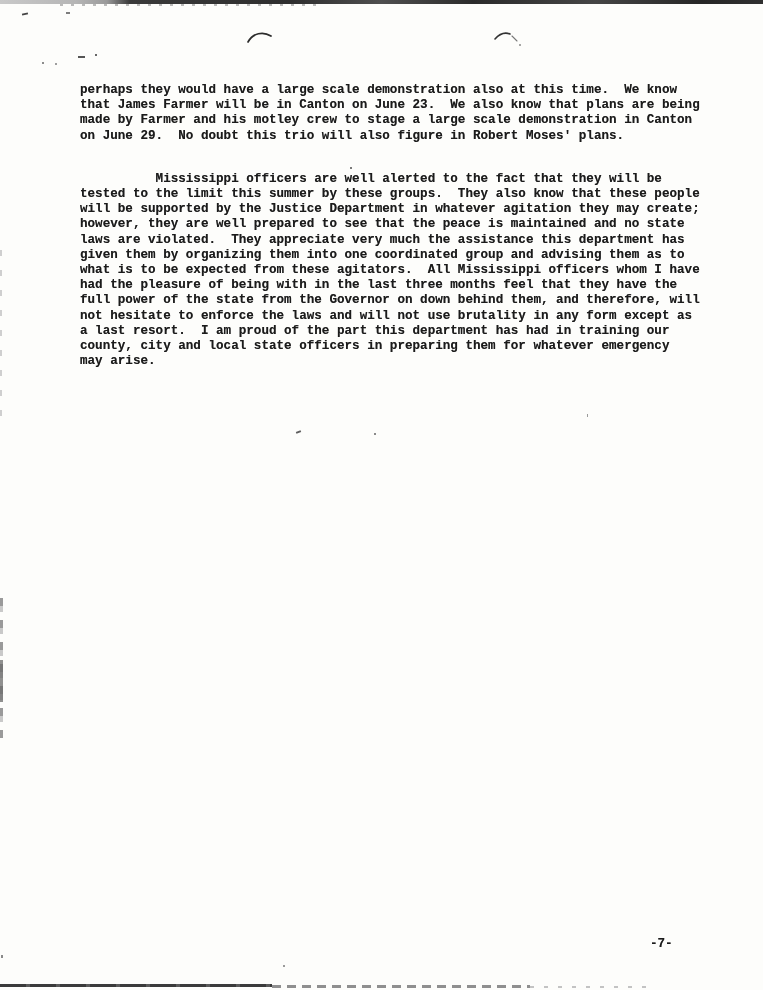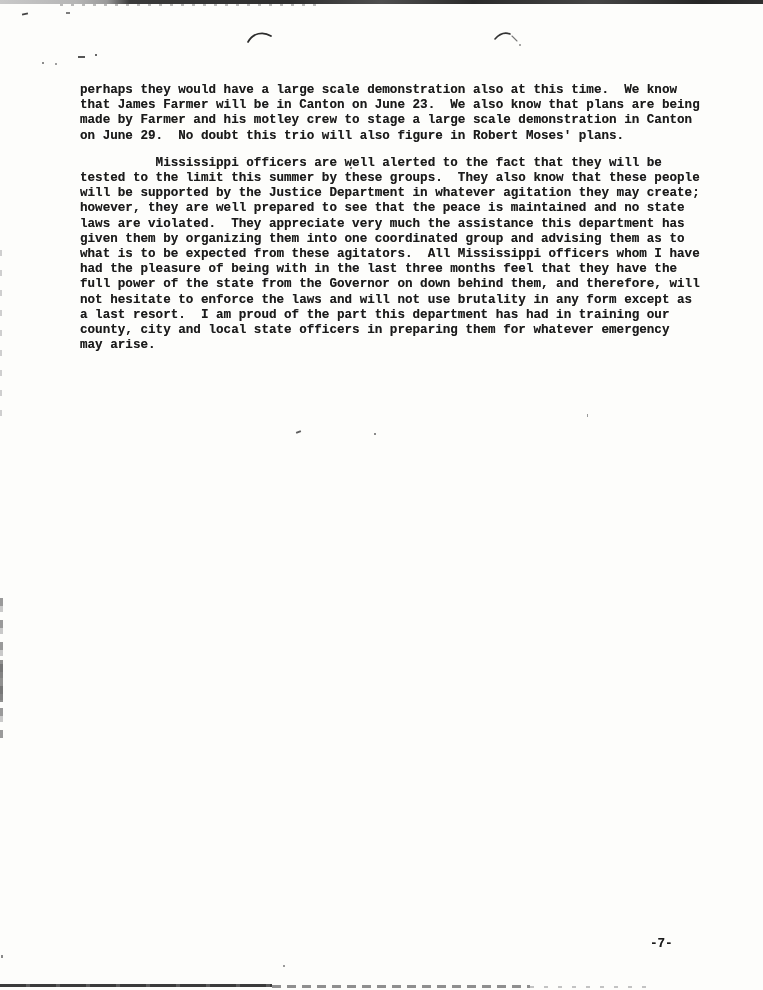--- a/index.html
+++ b/index.html
@@ -81,21 +81,21 @@
     line-height: 15.2px;
     font-weight: 700;
     letter-spacing: 0;
     text-shadow: 0 0 0.6px rgba(30,30,30,0.55);
   }
   .para {
     white-space: pre;
     margin: 0;
   }
   .para-2 {
-    margin-top: 12px;
+    margin-top: 28px;
   }
   .page-number {
     position: absolute;
     left: 650px;
     top: 937px;
     color: #1b1b1b;
     font-size: 12.6px;
     line-height: 15.2px;
     font-weight: 700;
     white-space: pre;

